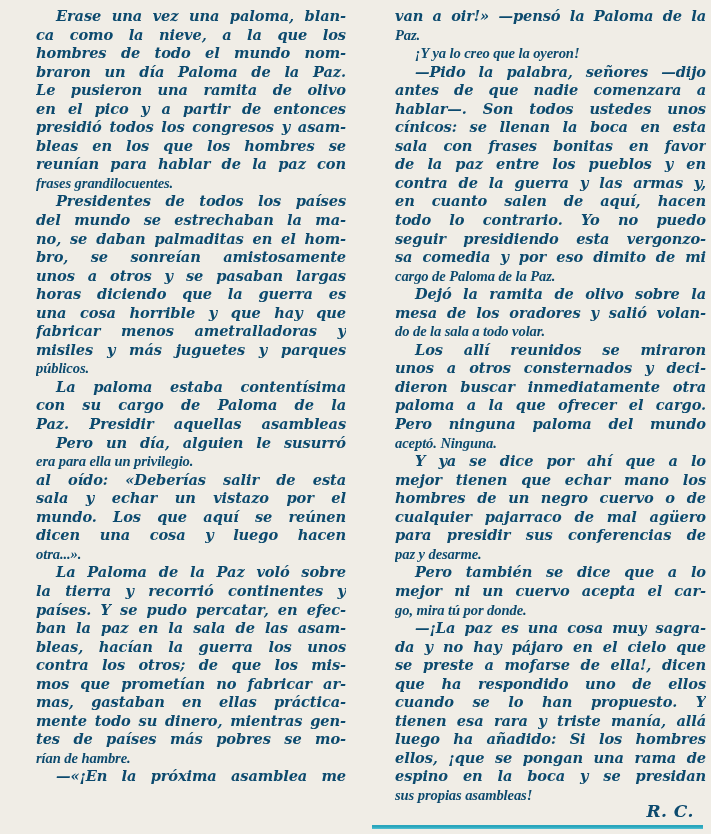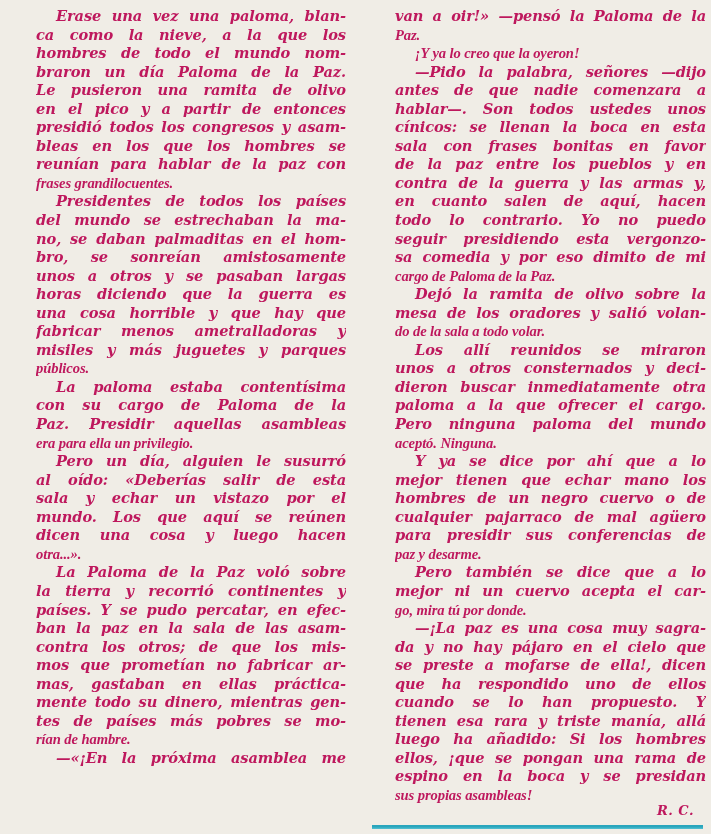--- a/index.html
+++ b/index.html
@@ -13,21 +13,21 @@
     overflow: hidden;
   }
   .page {
     position: relative;
     width: 711px;
     height: 834px;
     background: #f0ede6;
     font-family: "DejaVu Serif", serif;
     font-style: italic;
     font-weight: 700;
-    color: #be185d;
+    color: #0c4a6e;
   }
   .column {
     position: absolute;
     top: 7px;
     font-size: 14.6px;
     line-height: 18.55px;
     letter-spacing: -0.1px;
   }
   .column-left  { left: 36px;  width: 310px; }
   .column-right { left: 395px; width: 311px; }
@@ -38,21 +38,21 @@
     text-align-last: justify;
   }
   .line.indent { text-indent: 20px; }
   .line.para-end { text-align-last: left; font-family: Liberation Serif, serif; }
   .signature {
     position: absolute;
     left: 391px;
     top: 801px;
     width: 303px;
     text-align: right;
-    font-size: 13px;
+    font-size: 17px;
     line-height: 20px;
     letter-spacing: 0.5px;
   }
   .accent-rule {
     position: absolute;
     left: 372px;
     top: 825px;
     width: 331px;
     height: 4px;
     background: linear-gradient(180deg, #2aa6bd 0%, #2aa6bd 45%, #55c2d3 100%);
@@ -79,31 +79,32 @@
       <div class="line">bro, se sonreían amistosamente</div>
       <div class="line">unos a otros y se pasaban largas</div>
       <div class="line">horas diciendo que la guerra es</div>
       <div class="line">una cosa horrible y que hay que</div>
       <div class="line">fabricar menos ametralladoras y</div>
       <div class="line">misiles y más juguetes y parques</div>
       <div class="line para-end">públicos.</div>
       <div class="line indent">La paloma estaba contentísima</div>
       <div class="line">con su cargo de Paloma de la</div>
       <div class="line">Paz. Presidir aquellas asambleas</div>
+      <div class="line indent">Pero un día, alguien le susurró</div>
       <div class="line para-end">era para ella un privilegio.</div>
-      <div class="line indent">Pero un día, alguien le susurró</div>
       <div class="line">al oído: «Deberías salir de esta</div>
       <div class="line">sala y echar un vistazo por el</div>
       <div class="line">mundo. Los que aquí se reúnen</div>
       <div class="line">dicen una cosa y luego hacen</div>
       <div class="line para-end">otra...».</div>
       <div class="line indent">La Paloma de la Paz voló sobre</div>
       <div class="line">la tierra y recorrió continentes y</div>
       <div class="line">países. Y se pudo percatar, en efec-</div>
       <div class="line">ban la paz en la sala de las asam-</div>
+      <div class="line">bleas, hacían la guerra los unos</div>
       <div class="line">contra los otros; de que los mis-</div>
       <div class="line">mos que prometían no fabricar ar-</div>
       <div class="line">mas, gastaban en ellas práctica-</div>
       <div class="line">mente todo su dinero, mientras gen-</div>
       <div class="line">tes de países más pobres se mo-</div>
       <div class="line para-end">rían de hambre.</div>
       <div class="line indent">—«¡En la próxima asamblea me</div>
     </div>
   <div class="column column-right">
       <div class="line">van a oir!» —pensó la Paloma de la</div>

